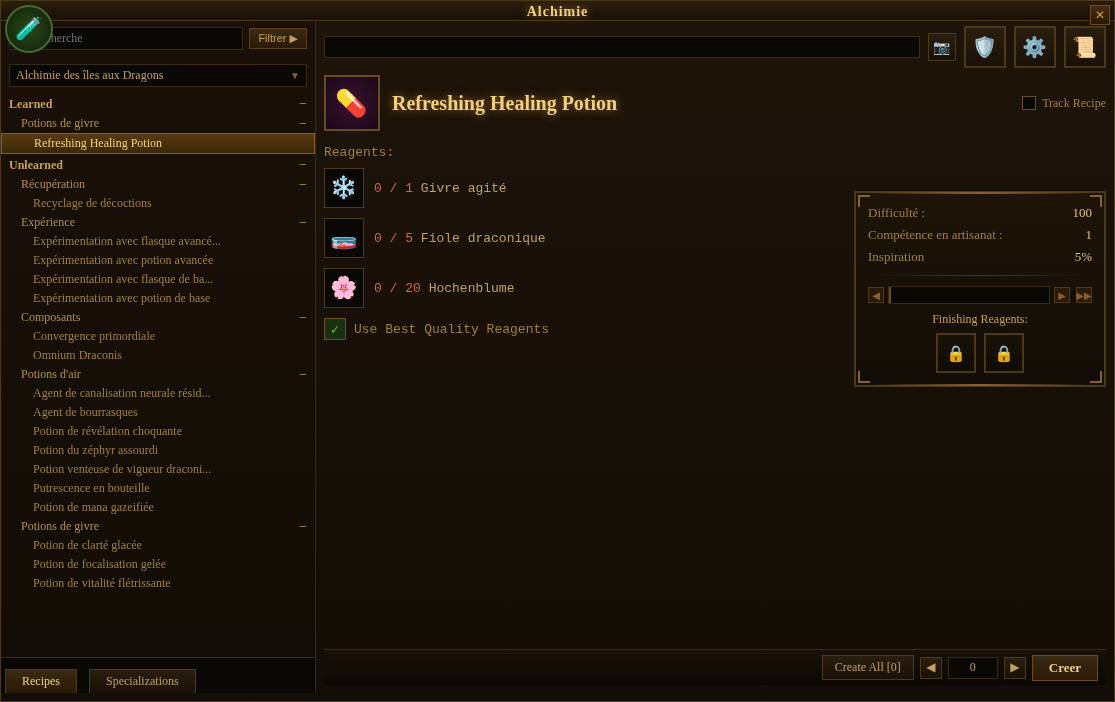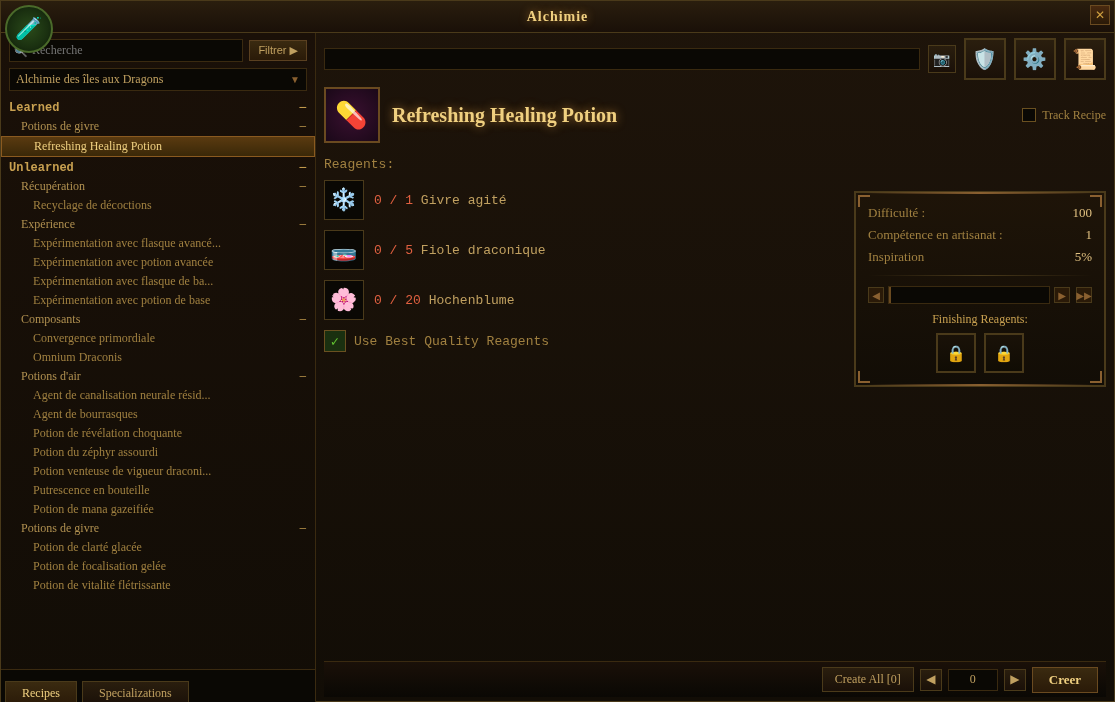--- a/index.html
+++ b/index.html
@@ -19,25 +19,25 @@
       top: 0; left: 0;
       width: 1115px;
       height: 702px;
       background: linear-gradient(180deg, #1e140a 0%, #120d06 100%);
       border: 1px solid #4a3a1a;
     }
 
     
     .title-bar {
       width: 100%;
-      height: 32px;
+      height: 20px;
       background: linear-gradient(180deg, #2a1e0e 0%, #1a1008 100%);
       border-bottom: 1px solid #4a3a1a;
       display: flex;
-      align-items: center;
+      align-items: flex-end;
       justify-content: center;
       position: relative;
     }
     .title-bar-text {
       color: #f0d080;
       font-size: 14px;
       font-weight: bold;
       letter-spacing: 1px;
       text-shadow: 0 0 8px #a07030;
     }
@@ -127,21 +127,21 @@
       border: 1px solid #5a4020;
       color: #c0a060;
       font-size: 11px;
       padding: 3px 8px;
       cursor: pointer;
       white-space: nowrap;
     }
 
     
     .dropdown-bar {
-      margin: 0 8px 4px 8px;
+      margin: 8px 8px 4px 8px;
       display: flex;
       align-items: center;
       justify-content: space-between;
       background: #0a0804;
       border: 1px solid #3a2a10;
       padding: 3px 6px;
       cursor: pointer;
     }
     .dropdown-label {
       font-size: 12px;
@@ -167,21 +167,20 @@
     .recipe-list::-webkit-scrollbar-thumb {
       background: #3a2a10;
     }
 
     .category-header {
       display: flex;
       align-items: flex-start;
       justify-content: space-between;
       padding: 4px 8px 2px 8px;
       cursor: pointer;
-      font-family: Liberation Mono, monospace;
     }
     .category-label {
       font-size: 12px;
       font-weight: bold;
       color: #c8a050;
     }
     .category-minus {
       color: #c8a050;
       font-size: 14px;
       line-height: 1;
@@ -213,21 +212,21 @@
       color: #f0d080;
       border: 1px solid #8a5a20;
     }
 
     
     .bottom-tabs {
       height: 36px;
       display: flex;
       align-items: flex-end;
       padding: 0 4px;
-      gap: 5px;
+      gap: 12px;
       background: #0a0804;
       border-top: 1px solid #3a2a10;
     }
     .tab-btn {
       padding: 4px 16px;
       background: linear-gradient(180deg, #2a1e0e 0%, #1a1008 100%);
       border: 1px solid #4a3a1a;
       border-bottom: none;
       color: #c0a060;
       font-size: 12px;

